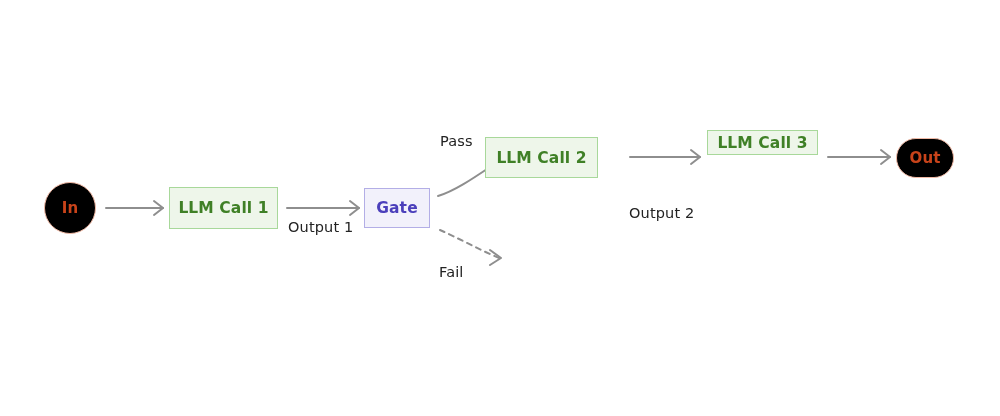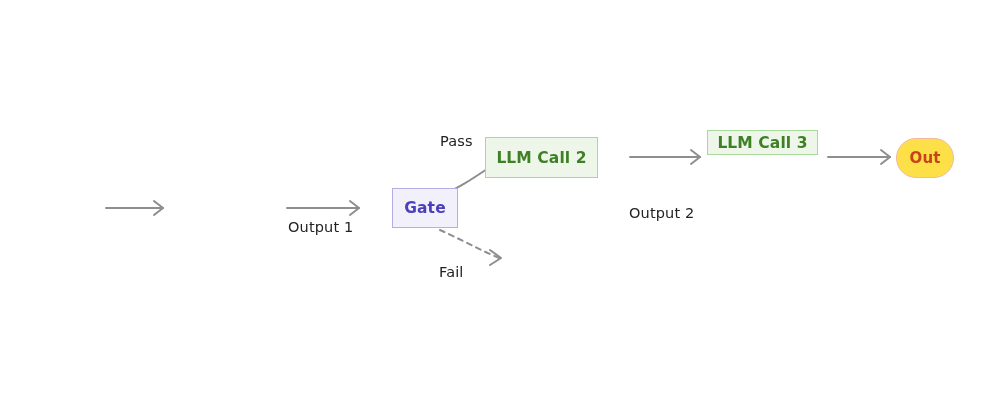--- a/index.html
+++ b/index.html
@@ -22,42 +22,41 @@
     box-sizing: border-box;
     display: flex;
     align-items: center;
     justify-content: center;
     font-weight: bold;
     letter-spacing: 0.1px;
     white-space: nowrap;
   }
   
   .term {
-    background: #fde047;
+    background: #000000;
     border: 1.3px solid #f0b9a5;
     color: #c8431a;
     font-size: 15px;
   }
   .term-circle { border-radius: 50%; }
   .term-stadium { border-radius: 999px; }
 
   
   .proc {
     background: #eef6ea;
     border: 1.3px solid #a8d89a;
     color: #3f8026;
     font-size: 15.5px;
   }
   
   .gate {
     background: #f2f1fb;
     border: 1.3px solid #b3aee6;
     color: #4b3fbb;
     font-size: 15.5px;
-    margin-left: 28px;
   }
 
   .edge-label {
     position: absolute;
     color: #232323;
     font-size: 14.5px;
     font-weight: 400;
     white-space: nowrap;
     letter-spacing: 0.15px;
   }
@@ -118,21 +117,27 @@
       <path class="edge-path" d="M 630 157 L 700 157"></path>
       <path class="edge-head" d="M 691 150 L 700 157 L 691 164"></path>
     </g>
 
     <g>
       <path class="edge-path" d="M 828 157 L 890 157"></path>
       <path class="edge-head" d="M 881 150 L 890 157 L 881 164"></path>
     </g>
   </svg>
 
+  <div class="node term term-circle" style="left:44px; top:182px; width:52px; height:52px;">
+    <span>In</span>
+  </div>
 
+  <div class="node proc" style="left:169px; top:187px; width:109px; height:42px;">
+    <span>LLM Call 1</span>
+  </div>
 
   <div class="node gate" style="left:364px; top:188px; width:66px; height:40px;">
     <span>Gate</span>
   </div>
 
   <div class="node proc" style="left:485px; top:137px; width:113px; height:41px;">
     <span>LLM Call 2</span>
   </div>
 
   <div class="node proc" style="left:707px; top:130px; width:111px; height:25px;">

